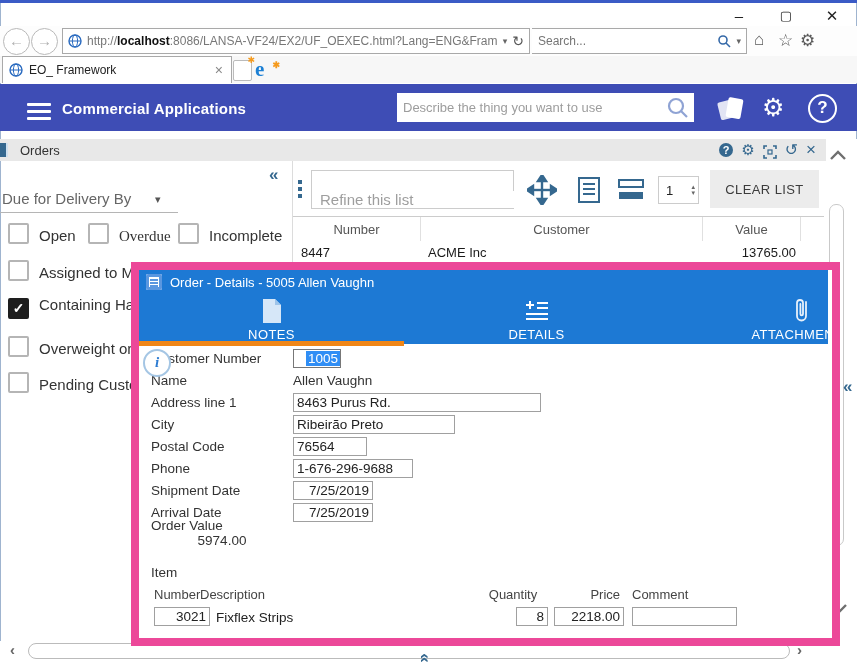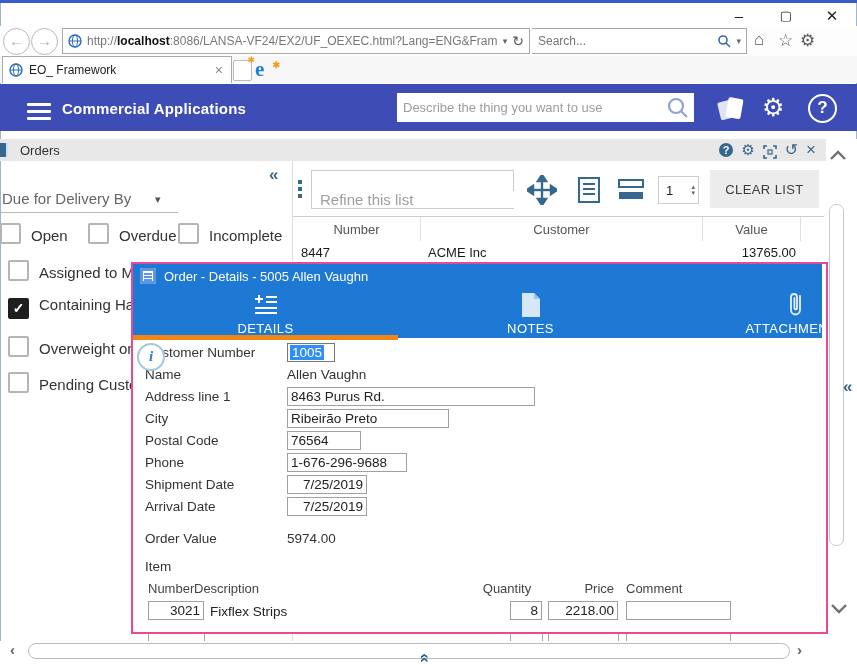--- a/index.html
+++ b/index.html
@@ -67,39 +67,39 @@
   
   .tbl-head{left:293px;top:216px;width:531px;height:25px;border-top:1px solid #ccc;border-bottom:1px solid #ccc;
             display:flex;font-size:13px;color:#555;background:#fff;}
   .tbl-head div{display:flex;align-items:center;justify-content:center;border-right:1px solid #e0e0e0;}
   .tbl-row{left:293px;top:241px;width:531px;height:22px;display:flex;font-size:13px;color:#1a1a1a;background:#fff;}
   .tbl-row div{display:flex;align-items:center;}
   
   .rstrip{left:826px;top:139px;width:31px;height:502px;background:#fff;}
   .vtrack{left:829px;top:204px;width:13px;height:340px;border:1px solid #c9c9c9;border-radius:7px;background:#fff;}
   
-  .modal{left:131px;top:262px;width:693px;height:368px;border:2px solid #ec4899;background:#fff;z-index:10;}
+  .modal{left:131px;top:262px;width:693px;height:368px;border:8px solid #ec4899;background:#fff;z-index:10;}
   .m-head{left:0;top:0;width:689px;height:24px;background:#1d79d4;display:flex;align-items:center;}
   .m-title{color:#fff;font-size:13px;margin-left:8px;}
   .m-ticon{width:16px;height:16px;background:#5a97e0;margin-left:7px;border-radius:2px;
            box-shadow:inset 0 0 0 3px #5a97e0, inset 0 0 0 4px #fff;display:flex;align-items:center;justify-content:center;}
   .m-ticon div{width:8px;height:9px;background:repeating-linear-gradient(#fff 0 1px,#5a97e0 1px 3px);}
   .m-tabs{left:0;top:24px;width:689px;height:50px;background:#1d79d4;display:flex;overflow:hidden;}
   .m-tab{width:265px;flex:0 0 265px;display:flex;flex-direction:column;align-items:center;color:#fff;}
   .m-tab .ticon{height:30px;display:flex;align-items:flex-end;}
   .m-tab .tlabel{font-size:13px;letter-spacing:.4px;margin-top:3px;}
   .tab-underline{left:0;top:71px;width:265px;height:5px;background:#f08617;z-index:3;}
   .info-circle{left:4px;top:79px;width:24px;height:24px;border:2px solid #a5c6e4;border-radius:50%;background:#fff;
                color:#2e7cd2;font-size:15px;font-weight:bold;text-align:center;line-height:23px;z-index:4;
                font-family:"Liberation Serif",serif;font-style:italic;}
   .frow{left:12px;height:20px;display:flex;align-items:center;font-size:13.5px;color:#333;}
   .frow .lbl{width:142px;}
   .fin{border:1px solid #a0a0a0;height:17px;font-size:13.5px;color:#222;padding:0 3px;font-family:inherit;background:#fff;}
   .sel-input{border:1px solid #777;height:17px;width:46px;display:flex;align-items:center;background:#fff;}
-  .sel-input span{background:#308ef5;color:#fff;font-size:13.5px;padding:0 2px;margin-left:2px;}
+  .sel-input span{background:#308ef5;color:#fff;font-size:13.5px;padding:0 2px;margin-left:12px;}
   .itm-lbl{font-size:13.5px;color:#333;}
   .itm-head{font-size:13px;color:#444;}
   .part-box{border:1px solid #a8a8a8;background:#fff;height:8px;}
   
   .hbar{left:0;top:641px;width:857px;height:24px;background:#fff;}
   .htrack{left:28px;top:2px;width:760px;height:14px;border:1px solid #bbb;border-radius:8px;background:#fff;}
   .harr{top:0px;font-size:15px;color:#666;font-weight:bold;}
   .up-collapse{left:420px;top:648px;color:#35688f;font-size:17px;font-weight:bold;transform:rotate(90deg);z-index:11;}
   svg{display:block;}
 </style>
@@ -205,22 +205,22 @@
       <polyline points="2,2 9,9 16,2" fill="none" stroke="#6f6f6f" stroke-width="2.4"></polyline>
     </svg>
 
   <span class="abs collapse" style="left:269px;top:165px;">«</span>
   <div class="abs" style="left:2px;top:190px;">
     <span class="dd-label">Due for Delivery By</span>
     <span class="dd-caret" style="position:absolute;left:153px;top:3px;">▾</span>
   </div>
   <div class="abs dd-line" style="left:0;top:212px;width:178px;"></div>
 
-  <div class="abs" style="left:0;top:223px;"><span class="cb"></span><span class="cb-label">Open</span></div>
-  <div class="abs" style="left:88px;top:223px;"><span class="cb"></span><span class="cb-label">Overdue</span></div>
+  <div class="abs" style="left:8px;top:223px;"><span class="cb"></span><span class="cb-label">Open</span></div>
+  <div class="abs" style="left:88px;top:223px;font-family:Liberation Serif, serif;"><span class="cb"></span><span class="cb-label">Overdue</span></div>
   <div class="abs" style="left:178px;top:223px;"><span class="cb"></span><span class="cb-label">Incomplete</span></div>
   <div class="abs" style="left:8px;top:260px;"><span class="cb"></span><span class="cb-label">Assigned to Me</span></div>
   <div class="abs" style="left:8px;top:298px;"><span class="cb checked">✓</span><span class="cb-label">Containing Haza</span></div>
   <div class="abs" style="left:8px;top:336px;"><span class="cb"></span><span class="cb-label">Overweight or Ov</span></div>
   <div class="abs" style="left:8px;top:372px;"><span class="cb"></span><span class="cb-label">Pending Custom</span></div>
 
   <div class="abs vdiv" style="left:292px;top:161px;height:480px;"></div>
 
   <div class="abs dots" style="left:298px;top:177px;">
       <div></div>
@@ -285,44 +285,44 @@
   <div class="abs modal">
     <div class="abs m-head">
       <div class="m-ticon">
           <div></div>
         </div>
       <span class="m-title">Order - Details - 5005 Allen Vaughn</span>
     </div>
     <div class="abs m-tabs">
       <div class="m-tab">
         <span class="ticon">
+          <svg width="24" height="26" viewBox="0 0 24 26">
+            <path d="M3 1 H15 L21 7 V25 H3 Z" fill="#d6e7f8"></path>
+              <path d="M15 1 L15 7 H21 Z" fill="#9dc4ea"></path>
+          </svg>
+        </span>
+        <span class="tlabel">NOTES</span>
+      </div>
+      <div class="m-tab">
+        <span class="ticon">
           <svg width="26" height="26" viewBox="0 0 26 26">
             <g stroke="#fff" stroke-width="2">
                 <line x1="6" y1="3" x2="6" y2="11"></line>
                 <line x1="2" y1="7" x2="10" y2="7"></line>
             <line x1="13" y1="5" x2="24" y2="5"></line>
                 <line x1="13" y1="10" x2="24" y2="10"></line>
             <line x1="2" y1="16" x2="24" y2="16"></line>
                 <line x1="2" y1="21" x2="24" y2="21"></line>
               </g>
           </svg>
         </span>
         <span class="tlabel">DETAILS</span>
       </div>
       <div class="m-tab">
         <span class="ticon">
-          <svg width="24" height="26" viewBox="0 0 24 26">
-            <path d="M3 1 H15 L21 7 V25 H3 Z" fill="#d6e7f8"></path>
-              <path d="M15 1 L15 7 H21 Z" fill="#9dc4ea"></path>
-          </svg>
-        </span>
-        <span class="tlabel">NOTES</span>
-      </div>
-      <div class="m-tab">
-        <span class="ticon">
           <svg width="16" height="28" viewBox="0 0 16 28">
             <path d="M12 6 V20 a4.5 4.5 0 0 1 -9 0 V7 a3 3 0 0 1 6 0 V18 a1.3 1.3 0 0 1 -2.6 0 V8" fill="none" stroke="#e8f1fb" stroke-width="1.8" stroke-linecap="round"></path>
           </svg>
         </span>
         <span class="tlabel">ATTACHMENTS</span>
       </div>
     </div>
     <div class="abs tab-underline"></div>
     <div class="abs info-circle">i</div>
 
@@ -353,21 +353,21 @@
       <input class="fin" style="width: 112px;" value="1-676-296-9688">
     </div>
     <div class="abs frow" style="top:210px;">
       <span class="lbl">Shipment Date</span>
       <input class="fin" style="width: 72px; text-align: right;" value="7/25/2019">
     </div>
     <div class="abs frow" style="top:232px;">
       <span class="lbl">Arrival Date</span>
       <input class="fin" style="width: 72px; text-align: right;" value="7/25/2019">
     </div>
-    <div class="abs frow" style="top:264px;">
+    <div class="abs frow" style="top:248px;flex-direction:column;">
       <span class="lbl">Order Value</span>
       <span style="">5974.00</span>
     </div>
 
     <div class="abs itm-lbl" style="left:12px;top:295px;">Item</div>
     <span class="abs itm-head" style="left:15px;top:317px;">Number</span>
     <span class="abs itm-head" style="left:61px;top:317px;">Description</span>
     <span class="abs itm-head" style="left:340px;top:317px;width:68px;text-align:center;">Quantity</span>
     <span class="abs itm-head" style="left:415px;top:317px;width:66px;text-align:right;">Price</span>
     <span class="abs itm-head" style="left:493px;top:317px;">Comment</span>

